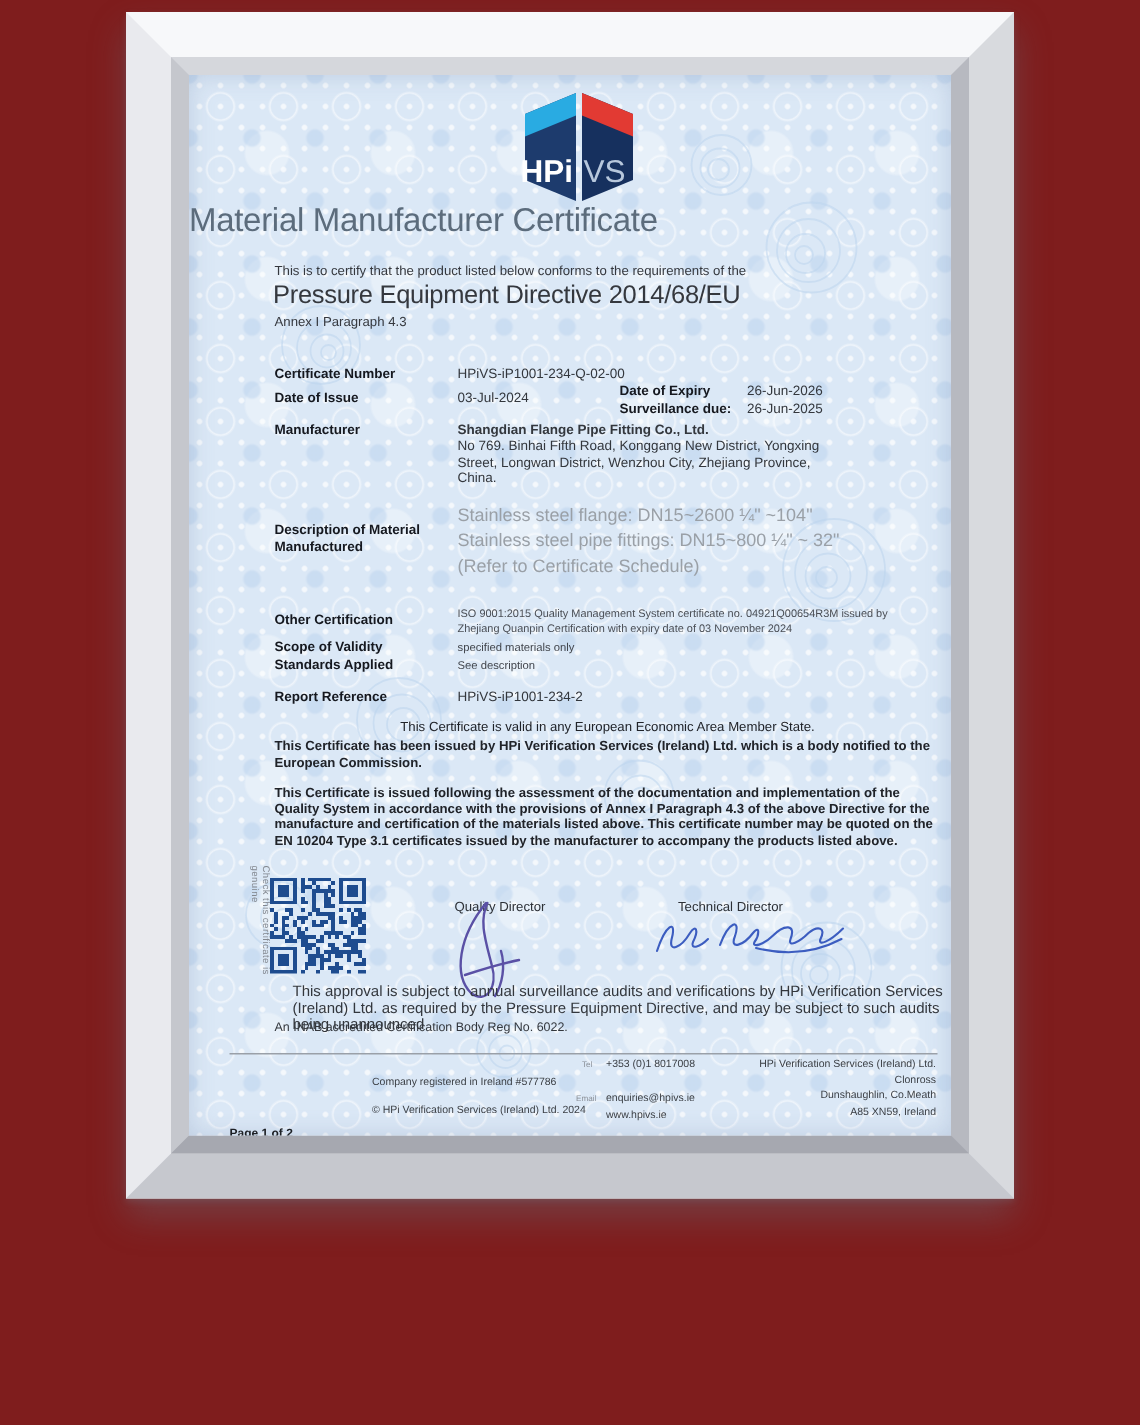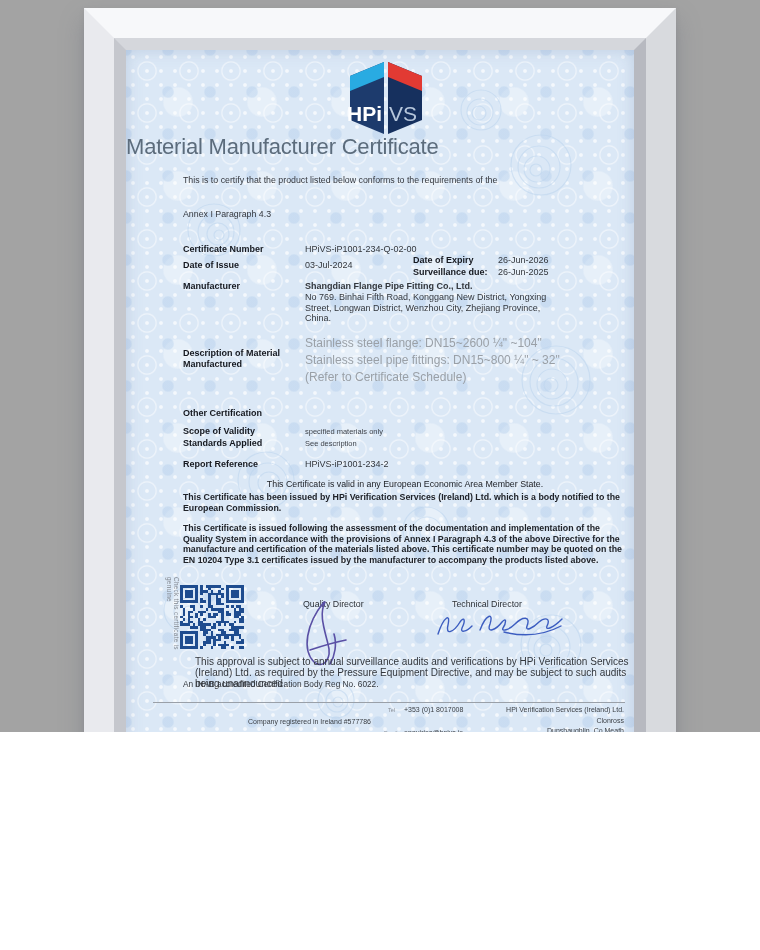--- a/index.html
+++ b/index.html
@@ -1,18 +1,18 @@
 <!DOCTYPE html>
 <html><head>
 <meta charset="utf-8">
 <style>
   * { margin:0; padding:0; box-sizing:border-box; }
   html,body { background:#ffffff; }
   .page {
-    position:relative; width:760px; height:732px; background:#a3a3a3; overflow:hidden;
+    position:relative; width:760px; height:950px; background:#7f1d1d; overflow:hidden;
     font-family:"Liberation Sans", sans-serif;
   }
   
   .frame {
     position:absolute; left:84px; top:8px; width:592px; height:791px;
     border:30px solid;
     border-color:#f7f8fa #d8dade #c6c8ce #e9eaee;
     background:#ffffff;
     box-shadow:0 12px 22px rgba(105,110,122,.40), 0 2px 4px rgba(120,125,135,.25), inset 0 0 0 1px #c2c4cb;
   }
@@ -147,20 +147,21 @@
             <polygon points="2,18 36,4 36,76 2,62" fill="#1d3b6d"></polygon>
             <polygon points="2,18 36,4 36,19 2,33" fill="#29abe2"></polygon>
             <polygon points="40,4 74,18 74,62 40,76" fill="#16305e"></polygon>
             <polygon points="40,4 74,18 74,33 40,19" fill="#e23a33"></polygon>
             <text x="34" y="63" text-anchor="end" font-family="Liberation Sans, sans-serif" font-size="21" font-weight="bold" fill="#ffffff">HPi</text>
             <text x="41" y="63" text-anchor="start" font-family="Liberation Sans, sans-serif" font-size="21" fill="#b7c7dc">VS</text>
           </svg>
 
           <div class="abs title">Material Manufacturer Certificate</div>
           <div class="abs intro">This is to certify that the product listed below conforms to the requirements of the</div>
+          <div class="abs directive">Pressure Equipment Directive 2014/68/EU</div>
           <div class="abs annex">Annex I Paragraph 4.3</div>
 
           <div class="abs lbl flabel" style="top:194px">Certificate Number</div>
           <div class="abs val fvalue" style="top:194px">HPiVS-iP1001-234-Q-02-00</div>
 
           <div class="abs lbl flabel" style="top:210px">Date of Issue</div>
           <div class="abs val fvalue" style="top:210px">03-Jul-2024</div>
           <div class="abs lbl" style="left:287px; top:205px">Date of Expiry</div>
           <div class="abs val" style="left:372px; top:205px">26-Jun-2026</div>
           <div class="abs lbl" style="left:287px; top:217px">Surveillance due:</div>
@@ -169,20 +170,21 @@
           <div class="abs lbl flabel" style="top:231px">Manufacturer</div>
           <div class="abs val fvalue bold" style="top:231px">Shangdian Flange Pipe Fitting  Co., Ltd.</div>
           <div class="abs val fvalue" style="top:242px">No 769. Binhai Fifth Road, Konggang New District, Yongxing Street, Longwan District, Wenzhou City, Zhejiang Province, China.</div>
 
           <div class="abs lbl flabel" style="top:298px; line-height:10.6px">Description of Material Manufactured</div>
           <div class="abs desc-line" style="top:286px">Stainless steel flange: DN15~2600 ¼" ~104"</div>
           <div class="abs desc-line" style="top:303px">Stainless steel pipe fittings: DN15~800 ¼" ~ 32"</div>
           <div class="abs desc-line" style="top:320px">(Refer to Certificate Schedule)</div>
 
           <div class="abs lbl flabel" style="top:358px">Other Certification</div>
+          <div class="abs iso-val" style="top:354px">ISO 9001:2015 Quality Management System certificate no. 04921Q00654R3M issued by Zhejiang Quanpin Certification with expiry date of 03 November 2024</div>
 
           <div class="abs lbl flabel" style="top:376px">Scope of Validity</div>
           <div class="abs tiny" style="left:179px; top:377px">specified materials only</div>
 
           <div class="abs lbl flabel" style="top:388px">Standards Applied</div>
           <div class="abs tiny" style="left:179px; top:389px">See description</div>
 
           <div class="abs lbl flabel" style="top:409px">Report Reference</div>
           <div class="abs val fvalue" style="top:409px">HPiVS-iP1001-234-2</div>
 

